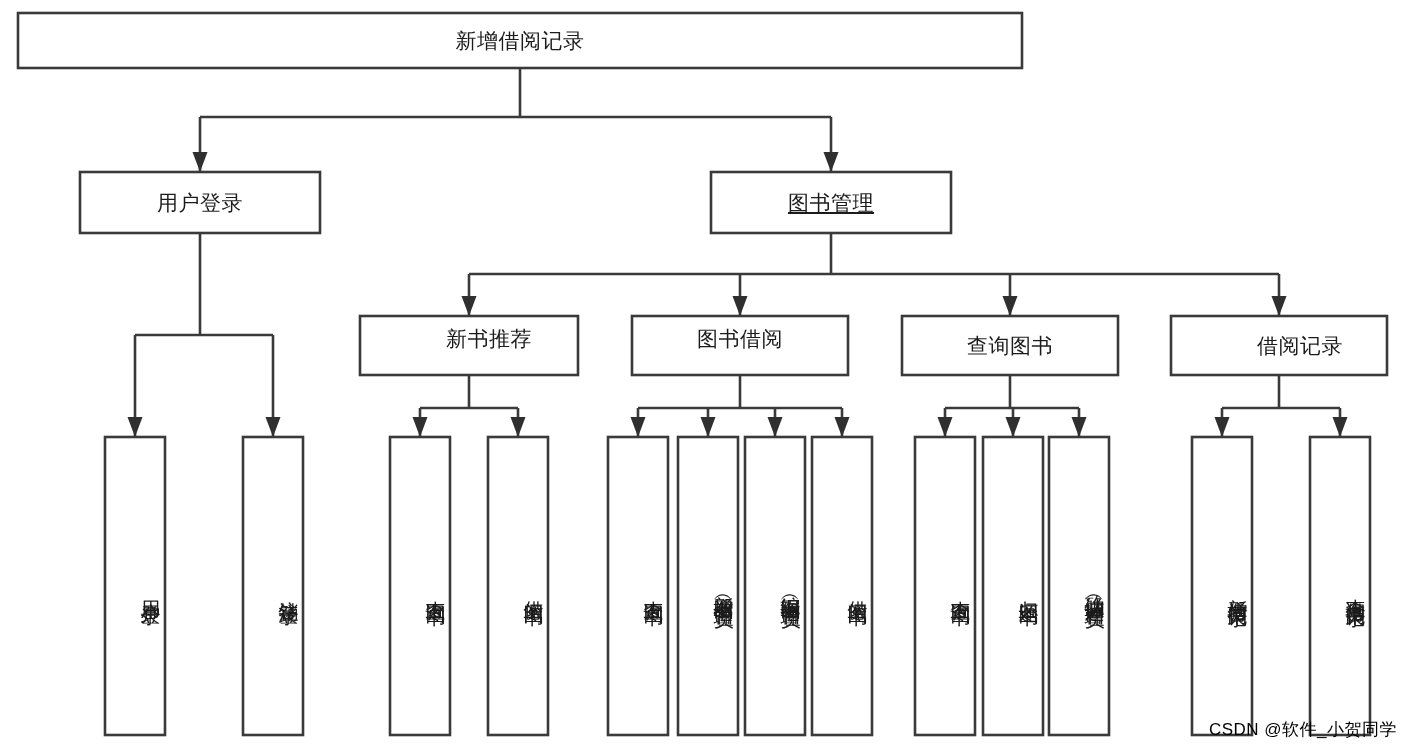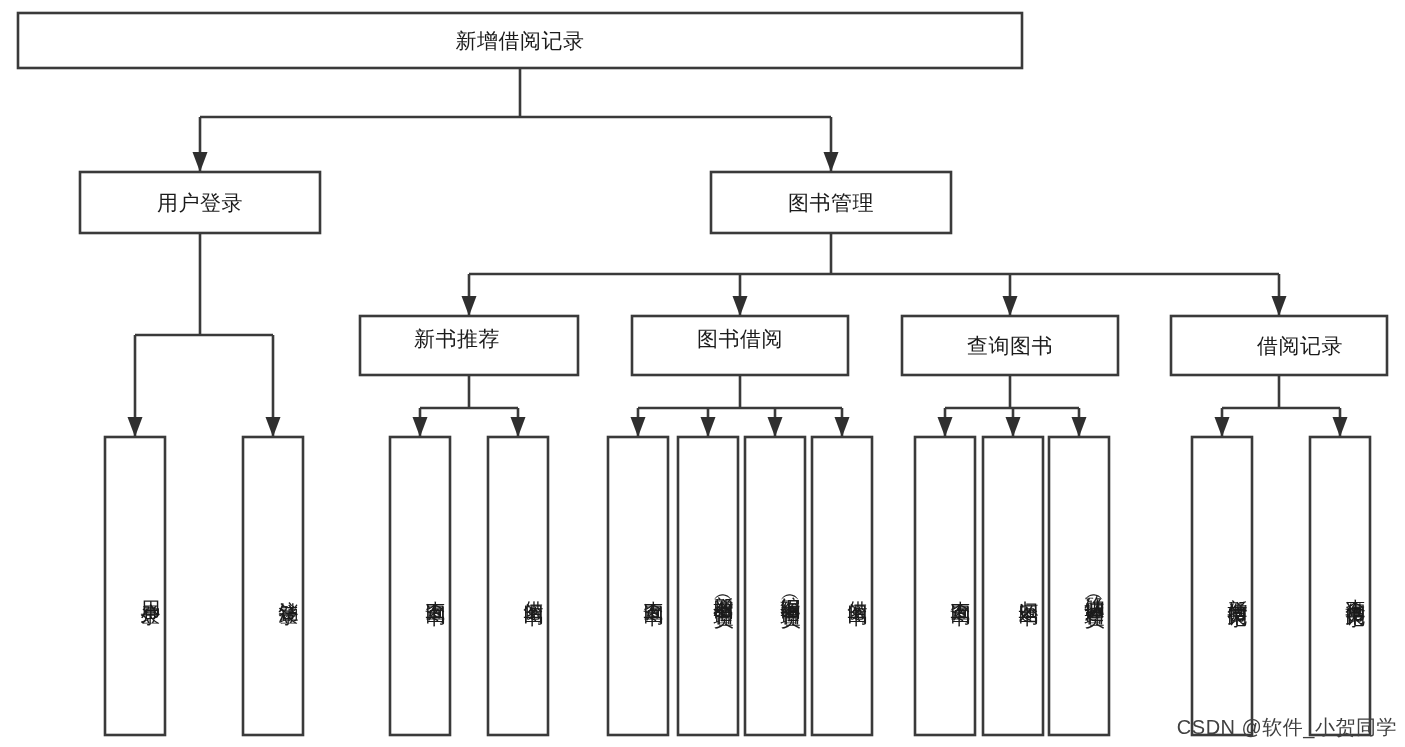--- a/index.html
+++ b/index.html
@@ -62,22 +62,22 @@
     font-size: 20px;
     letter-spacing: 2px;
     align-items: flex-start;
     padding-top: 6px;
     box-sizing: border-box;
   }
   .watermark {
     position: absolute;
     right: 8px;
     bottom: 6px;
-    font-size: 20px;
-    color: #404040;
+    font-size: 17px;
+    color: #000000;
     font-family: "Liberation Sans", "DejaVu Sans", sans-serif;
     white-space: nowrap;
     letter-spacing: 0.5px;
   }
 </style>
 </head>
 <body>
 
 <div id="diagram-root">
   <svg class="diagram-canvas" viewBox="0 0 1405 747" xmlns="http://www.w3.org/2000/svg">
@@ -154,22 +154,22 @@
         <rect x="915" y="437" width="60" height="298" class="node-box"></rect>
         <rect x="983" y="437" width="60" height="298" class="node-box"></rect>
         <rect x="1049" y="437" width="60" height="298" class="node-box"></rect>
         <rect x="1192" y="437" width="60" height="298" class="node-box"></rect>
         <rect x="1310" y="437" width="60" height="298" class="node-box"></rect>
       </g>
   </svg>
   <div id="label-layer">
       <div class="node-label horizontal" style="left: 18px; top: 13px; width: 1004px; height: 55px;">新增借阅记录</div>
       <div class="node-label horizontal" style="left: 80px; top: 172px; width: 240px; height: 61px;">用户登录</div>
-      <div class="node-label horizontal" style="left: 711px; top: 172px; width: 240px; height: 61px;">图书管理</div>
-      <div class="node-label horizontal" style="left: 348px; top: 316px; width: 218px; height: 46px;">新书推荐</div>
+      <div class="node-label horizontal" style="left: 711px; top: 172px; width: 240px; height: 61px; text-decoration: underline;">图书管理</div>
+      <div class="node-label horizontal" style="left: 380px; top: 316px; width: 218px; height: 46px;">新书推荐</div>
       <div class="node-label horizontal" style="left: 632px; top: 316px; width: 216px; height: 45px;">图书借阅</div>
       <div class="node-label horizontal" style="left: 902px; top: 316px; width: 216px; height: 59px;">查询图书</div>
       <div class="node-label horizontal" style="left: 1192px; top: 316px; width: 216px; height: 59px;">借阅记录</div>
       <div class="node-label vertical" style="left: 105px; top: 437px; width: 60px; height: 298px;">用户登录</div>
       <div class="node-label vertical" style="left: 243px; top: 437px; width: 60px; height: 298px;">注销登录</div>
       <div class="node-label vertical" style="left: 390px; top: 437px; width: 60px; height: 298px;">查询图书</div>
       <div class="node-label vertical" style="left: 488px; top: 437px; width: 60px; height: 298px;">借阅图书</div>
       <div class="node-label vertical" style="left: 608px; top: 437px; width: 60px; height: 298px;">查询图书</div>
       <div class="node-label vertical" style="left: 678px; top: 437px; width: 60px; height: 298px;">新增图书（管理员）</div>
       <div class="node-label vertical" style="left: 745px; top: 437px; width: 60px; height: 298px;">编辑图书（管理员）</div>

